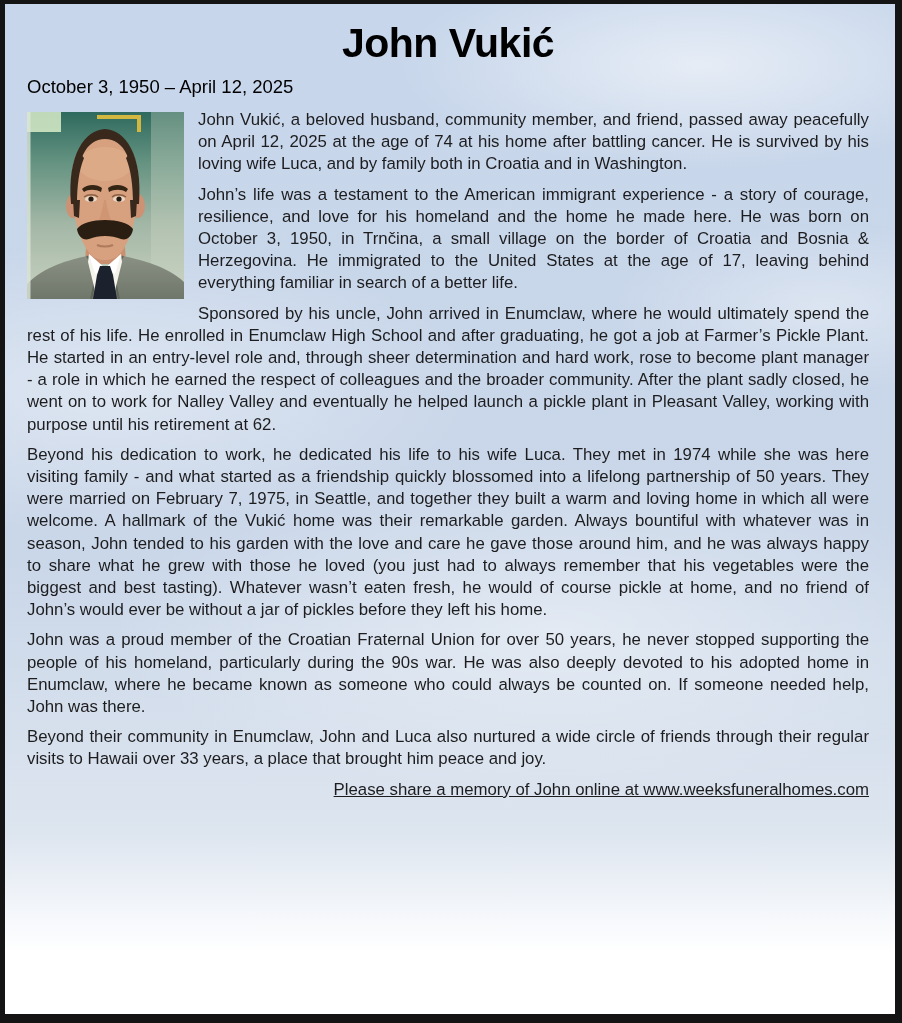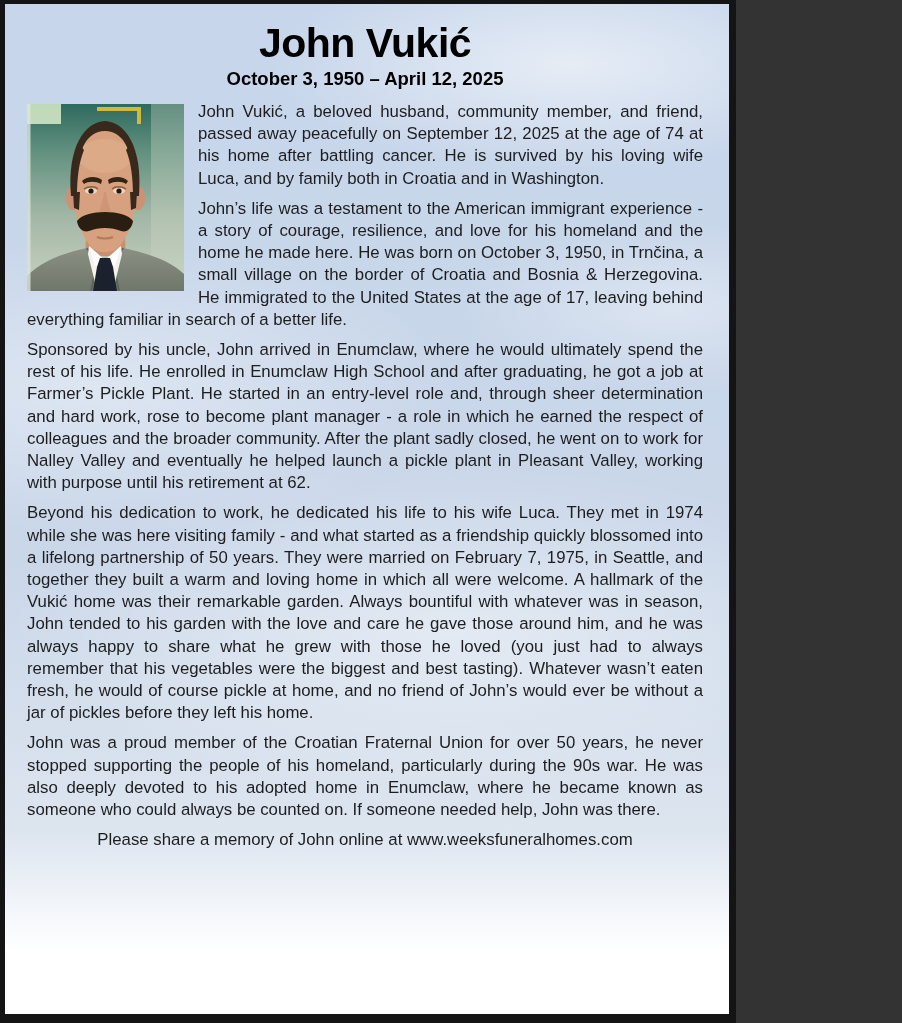--- a/index.html
+++ b/index.html
@@ -8,21 +8,21 @@
     background: #333;
   }
   body {
     width: 902px;
     height: 1023px;
     overflow: hidden;
     font-family: "Liberation Sans", sans-serif;
   }
   .frame {
     box-sizing: border-box;
-    width: 736px;
+    width: 902px;
     height: 1023px;
     border-style: solid;
     border-color: #141414;
     border-width: 4px 7px 9px 5px;
     overflow: hidden;
     background:
       radial-gradient(ellipse 430px 150px at 78% 6%, rgba(255,255,255,0.55), rgba(255,255,255,0) 70%),
       radial-gradient(ellipse 520px 210px at 12% 38%, rgba(255,255,255,0.38), rgba(255,255,255,0) 70%),
       radial-gradient(ellipse 620px 230px at 62% 62%, rgba(255,255,255,0.42), rgba(255,255,255,0) 72%),
       radial-gradient(ellipse 300px 120px at 92% 30%, rgba(255,255,255,0.35), rgba(255,255,255,0) 70%),
@@ -34,39 +34,39 @@
   .masthead h1 {
     margin: 0;
     text-align: center;
     font-size: 41px;
     line-height: 46px;
     font-weight: bold;
     letter-spacing: -0.5px;
     color: #000;
   }
   .masthead .dates {
-    margin-top: 2px;
-    text-align: center;
+    margin-top: 10px;
     font-size: 18.5px;
     line-height: 21px;
-    font-weight: bold;
+    font-weight: normal;
     color: #000;
   }
   .body-text {
     margin-top: 12px;
     font-size: 16.8px;
     line-height: 22.2px;
     color: #1d1d1f;
     text-align: justify;
   }
   .body-text p {
     margin: 0 0 8px 0;
   }
   .body-text p:last-child {
-    text-align: center;
+    text-align: right;
+    text-decoration: underline;
   }
   .photo {
     float: left;
     width: 157px;
     height: 187px;
     margin: 3px 14px 5px 0;
     overflow: hidden;
   }
   .photo svg { display: block; }
 </style>
@@ -127,22 +127,23 @@
           <path d="M96,144 L86,160 L92,187" fill="none" stroke="#5d6458" stroke-width="2"></path>
           <path d="M62,142 L78,160 L94,142 L95,150 L86,187 L70,187 L61,150 Z" fill="#f4f3ec"></path>
           <path d="M62,142 L78,156 L68,162 Z" fill="#ffffff"></path>
           <path d="M94,142 L78,156 L88,162 Z" fill="#ffffff"></path>
           <path d="M73,154 L83,154 L86,163 L70,163 Z" fill="#1b222e"></path>
           <path d="M70,163 L86,163 L90,187 L66,187 Z" fill="#1b222e"></path>
           <rect x="0" y="0" width="3.5" height="187" fill="#dce6d8" opacity="0.8"></rect>
         </svg>
       </div>
 
-      <p>John Vukić, a beloved husband, community member, and friend, passed away peacefully on September 12, 2025 at the age of 74 at his home after battling cancer. He is survived by his loving wife Luca, and by family both in Croatia and in Washington.</p>
+      <p>John Vukić, a beloved husband, community member, and friend, passed away peacefully on April 12, 2025 at the age of 74 at his home after battling cancer. He is survived by his loving wife Luca, and by family both in Croatia and in Washington.</p>
       <p>John’s life was a testament to the American immigrant experience - a story of courage, resilience, and love for his homeland and the home he made here. He was born on October 3, 1950, in Trnčina, a small village on the border of Croatia and Bosnia &amp; Herzegovina. He immigrated to the United States at the age of 17, leaving behind everything familiar in search of a better life.</p>
       <p>Sponsored by his uncle, John arrived in Enumclaw, where he would ultimately spend the rest of his life. He enrolled in Enumclaw High School and after graduating, he got a job at Farmer’s Pickle Plant. He started in an entry-level role and, through sheer determination and hard work, rose to become plant manager - a role in which he earned the respect of colleagues and the broader community. After the plant sadly closed, he went on to work for Nalley Valley and eventually he helped launch a pickle plant in Pleasant Valley, working with purpose until his retirement at 62.</p>
       <p>Beyond his dedication to work, he dedicated his life to his wife Luca. They met in 1974 while she was here visiting family - and what started as a friendship quickly blossomed into a lifelong partnership of 50 years. They were married on February 7, 1975, in Seattle, and together they built a warm and loving home in which all were welcome. A hallmark of the Vukić home was their remarkable garden. Always bountiful with whatever was in season, John tended to his garden with the love and care he gave those around him, and he was always happy to share what he grew with those he loved (you just had to always remember that his vegetables were the biggest and best tasting). Whatever wasn’t eaten fresh, he would of course pickle at home, and no friend of John’s would ever be without a jar of pickles before they left his home.</p>
       <p>John was a proud member of the Croatian Fraternal Union for over 50 years, he never stopped supporting the people of his homeland, particularly during the 90s war. He was also deeply devoted to his adopted home in Enumclaw, where he became known as someone who could always be counted on. If someone needed help, John was there.</p>
+      <p>Beyond their community in Enumclaw, John and Luca also nurtured a wide circle of friends through their regular visits to Hawaii over 33 years, a place that brought him peace and joy.</p>
       <p>Please share a memory of John online at www.weeksfuneralhomes.com</p>
 
     </div>
   </div>
 </div>
 
 </body></html>

